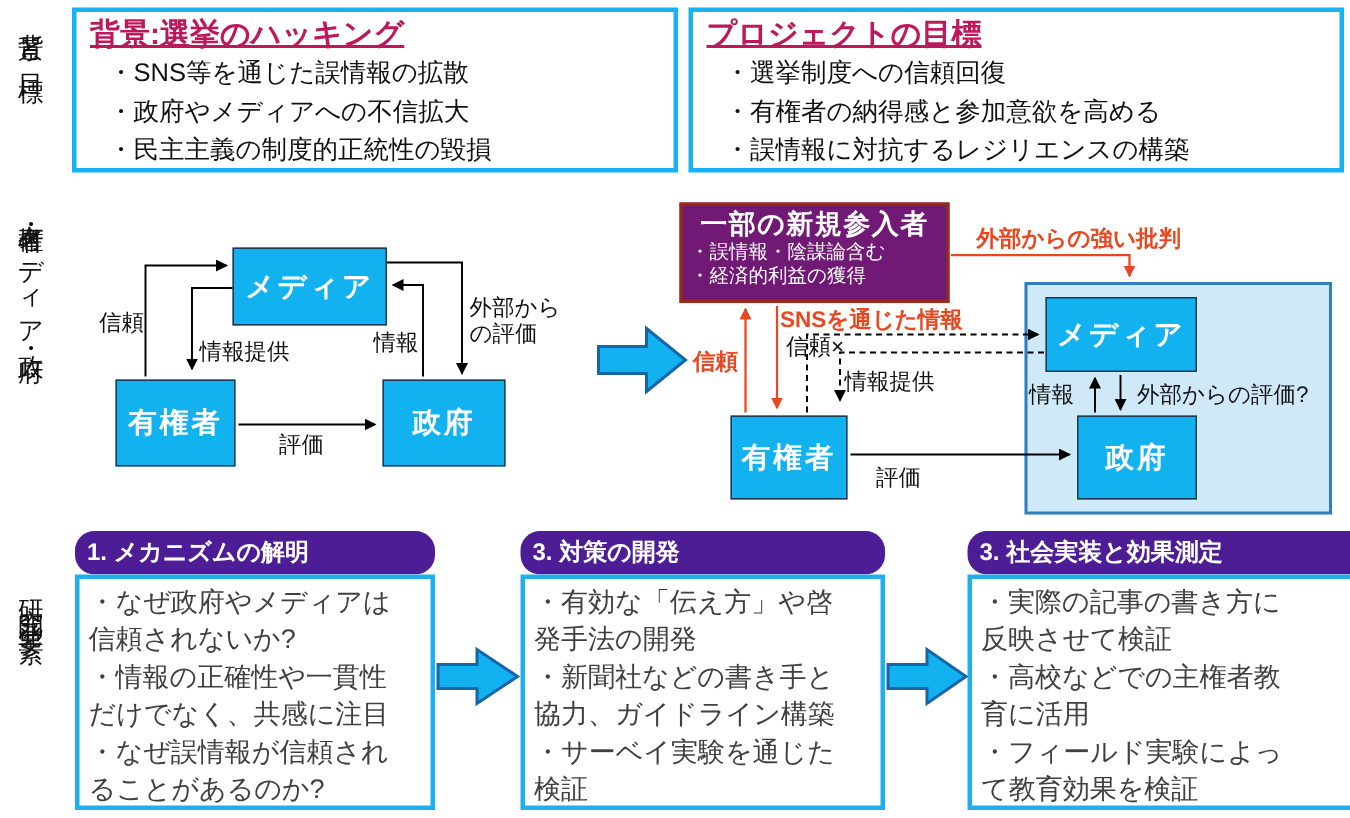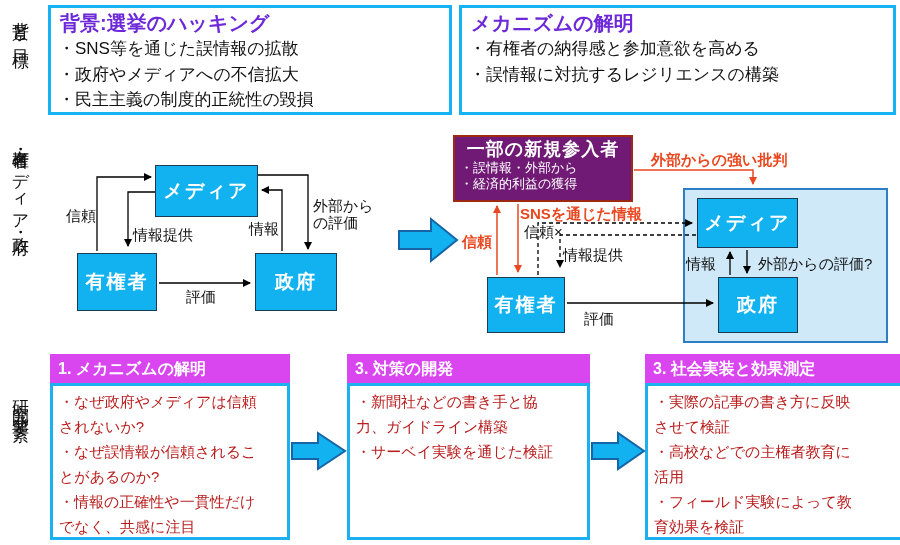--- a/index.html
+++ b/index.html
@@ -9,22 +9,22 @@
   
   .vlabel{position:absolute;left:9px;writing-mode:vertical-rl;font-size:17px;color:#111;}
   .v1{top:8px;letter-spacing:3px;}
   .v2{top:137px;letter-spacing:1px;}
   .v3{top:387px;letter-spacing:5px;}
 
   
   .tbox{position:absolute;top:5px;height:110px;border:3px solid #17b2f2;background:#fff;box-sizing:border-box;}
   .tbox-bg{left:48px;width:404px;}
   .tbox-goal{left:459px;width:437px;}
-  .tbox .ttl{font-weight:bold;font-size:20px;color:#6d28d9;padding:3px 0 0 9px;line-height:25px;}
-  .tbox .bl{font-size:17px;color:#111;padding-left:7px;line-height:25.5px;}
+  .tbox .ttl{font-weight:bold;font-size:20px;color:#be185d;padding:3px 0 0 9px;line-height:25px;text-decoration:underline;}
+  .tbox .bl{font-size:17px;color:#111;padding-left:21px;line-height:25.5px;}
 
   
   .ebox{position:absolute;background:#12b1f0;border:1.5px solid #1b3b55;color:#fff;font-weight:bold;
         display:flex;align-items:center;justify-content:center;letter-spacing:2px;
         font-size:19px;z-index:2;box-sizing:border-box;}
 
   
   .container{position:absolute;left:683px;top:188px;width:205px;height:155px;background:#cfe9f8;
              border:2px solid #2d7ec3;z-index:1;box-sizing:border-box;}
 
@@ -36,23 +36,23 @@
 
   
   .lbl{position:absolute;font-size:15px;color:#111;z-index:6;white-space:pre-line;line-height:17px;}
   .red{color:#e8471f;font-weight:bold;}
 
   
   .pbox{position:absolute;top:354px;z-index:2;}
   .p1{left:50px;width:240px;}
   .p2{left:347px;width:243px;}
   .p3{left:645px;width:268px;}
-  .phdr{background:#d946ef;color:#fff;font-weight:bold;font-size:16px;line-height:29px;height:29px;padding-left:8px;box-sizing:border-box;}
+  .phdr{background:#4c1d95;color:#fff;font-weight:bold;font-size:16px;line-height:29px;height:29px;padding-left:8px;box-sizing:border-box;border-radius:13px;}
   .pbody{background:#fff;border:3px solid #1cb1ee;height:157px;box-sizing:border-box;padding:3px 4px 0 6px;}
-  .pbody p{margin:0;font-size:15px;line-height:25px;color:#b91c1c;max-width:204px;}
+  .pbody p{margin:0;font-size:18px;line-height:25px;color:#404040;max-width:204px;}
 
   svg.arrows{position:absolute;left:0;top:0;z-index:5;pointer-events:none;}
   .k{stroke:#000;stroke-width:1.3;fill:none;}
   .kd{stroke:#000;stroke-width:1.3;fill:none;stroke-dasharray:4 3;}
   .r{stroke:#e8471f;stroke-width:1.5;fill:none;}
   .blk{fill:#12b1f0;stroke:#1565a8;stroke-width:2;}
 </style>
 </head>
 <body>
 
@@ -62,34 +62,35 @@
   <div class="vlabel v2">有権者・メディア・政府</div>
   <div class="vlabel v3">研究開発要素</div>
 
   <div class="tbox tbox-bg">
     <div class="ttl">背景:選挙のハッキング</div>
     <div class="bl">・SNS等を通じた誤情報の拡散</div>
     <div class="bl">・政府やメディアへの不信拡大</div>
     <div class="bl">・民主主義の制度的正統性の毀損</div>
   </div>
   <div class="tbox tbox-goal">
-    <div class="ttl">メカニズムの解明</div>
+    <div class="ttl">プロジェクトの目標</div>
+    <div class="bl">・選挙制度への信頼回復</div>
     <div class="bl">・有権者の納得感と参加意欲を高める</div>
     <div class="bl">・誤情報に対抗するレジリエンスの構築</div>
   </div>
 
   <div class="container"></div>
 
   <div class="ebox" style="left:155px;top:165px;width:103px;height:52px;">メディア</div>
   <div class="ebox" style="left:77px;top:253px;width:80px;height:58px;">有権者</div>
   <div class="ebox" style="left:255px;top:253px;width:82px;height:58px;">政府</div>
 
   <div class="redbox">
     <div class="rttl">一部の新規参入者</div>
-    <div class="rbl">・誤情報・外部から</div>
+    <div class="rbl">・誤情報・陰謀論含む</div>
     <div class="rbl">・経済的利益の獲得</div>
   </div>
   <div class="ebox" style="left:697px;top:198px;width:101px;height:50px;">メディア</div>
   <div class="ebox" style="left:718px;top:277px;width:80px;height:56px;">政府</div>
   <div class="ebox" style="left:487px;top:277px;width:78px;height:56px;">有権者</div>
 
   <div class="lbl" style="left:66px;top:207px;">信頼</div>
   <div class="lbl" style="left:133px;top:226px;">情報提供</div>
   <div class="lbl" style="left:249px;top:220px;">情報</div>
   <div class="lbl" style="left:313px;top:197px;">外部から
@@ -102,27 +103,28 @@
   <div class="lbl" style="left:524px;top:223px;">信頼×</div>
   <div class="lbl" style="left:563px;top:246px;">情報提供</div>
   <div class="lbl" style="left:686px;top:255px;">情報</div>
   <div class="lbl" style="left:758px;top:255px;">外部からの評価?</div>
   <div class="lbl" style="left:584px;top:310px;">評価</div>
 
   <div class="pbox p1">
     <div class="phdr">1. メカニズムの解明</div>
     <div class="pbody">
       <p>・なぜ政府やメディアは信頼されないか?</p>
+      <p>・情報の正確性や一貫性だけでなく、共感に注目</p>
       <p>・なぜ誤情報が信頼されることがあるのか?</p>
-      <p>・情報の正確性や一貫性だけでなく、共感に注目</p>
     </div>
   </div>
   <div class="pbox p2">
     <div class="phdr">3. 対策の開発</div>
     <div class="pbody">
+      <p>・有効な「伝え方」や啓発手法の開発</p>
       <p>・新聞社などの書き手と協力、ガイドライン構築</p>
       <p>・サーベイ実験を通じた検証</p>
     </div>
   </div>
   <div class="pbox p3">
     <div class="phdr">3. 社会実装と効果測定</div>
     <div class="pbody">
       <p>・実際の記事の書き方に反映させて検証</p>
       <p>・高校などでの主権者教育に活用</p>
       <p>・フィールド実験によって教育効果を検証</p>

